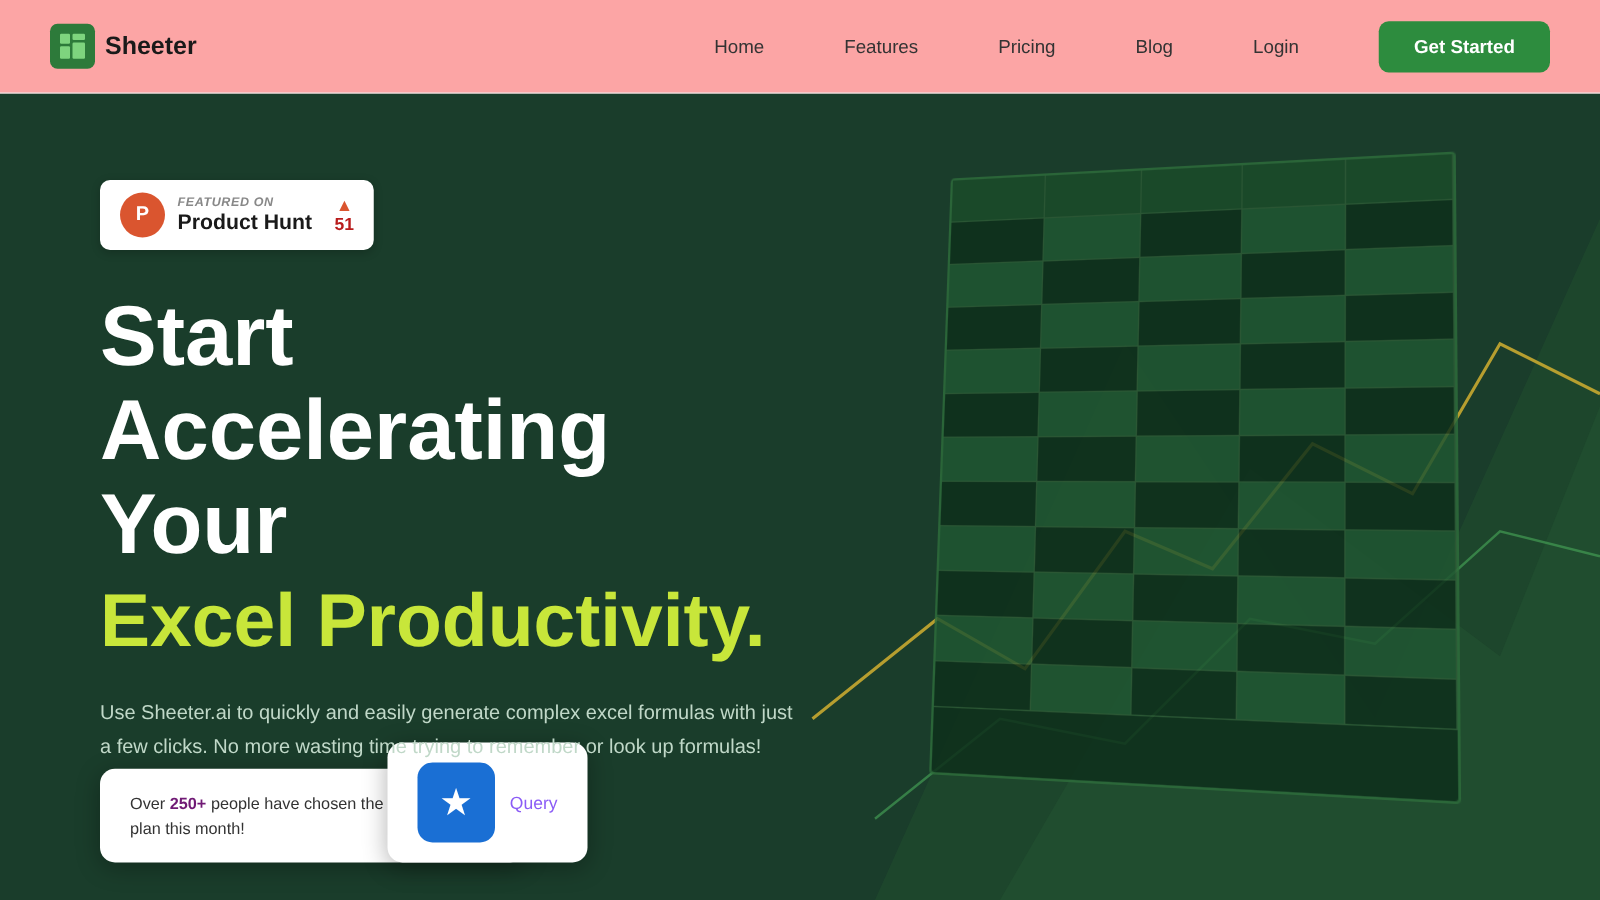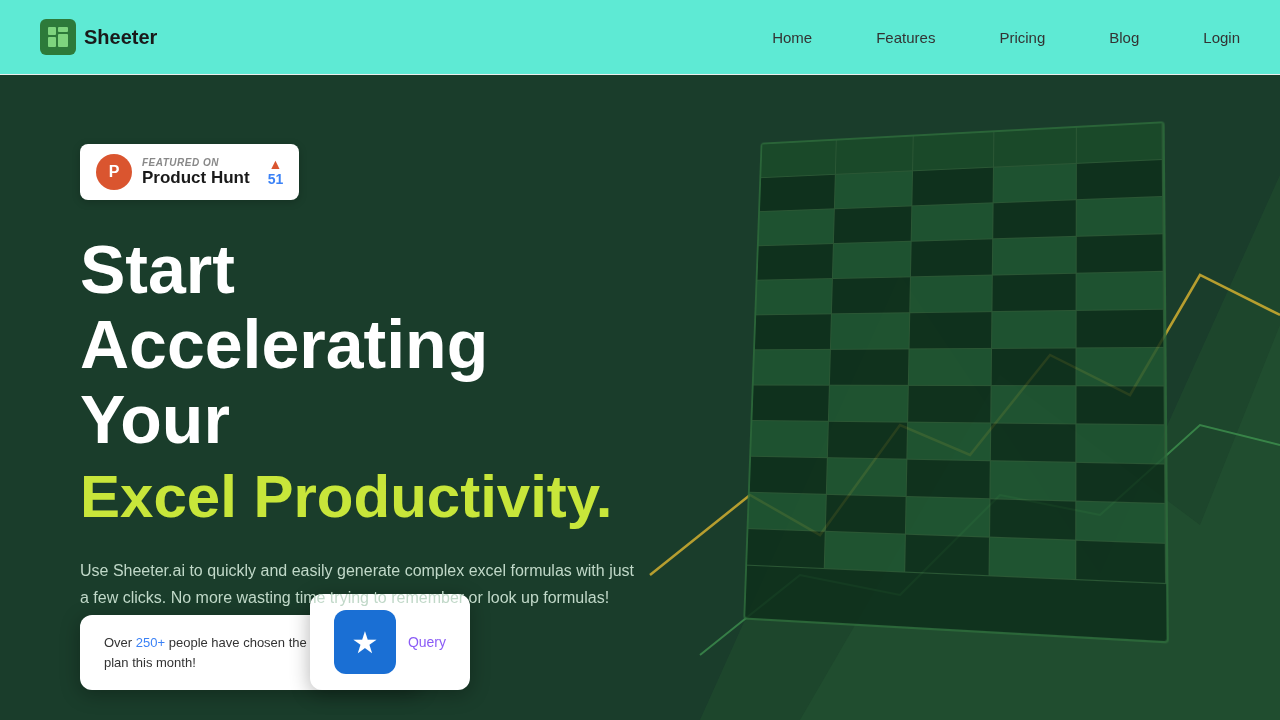--- a/index.html
+++ b/index.html
@@ -1,21 +1,21 @@
 <!DOCTYPE html>
 <html><head>
   <meta charset="utf-8">
   <style>
     * { margin: 0; padding: 0; box-sizing: border-box; }
     body { font-family: -apple-system, BlinkMacSystemFont, 'Segoe UI', sans-serif; width: 1280px; height: 720px; overflow: hidden; background: #fff; }
 
     
     nav {
       display: flex; align-items: center; justify-content: space-between;
-      padding: 0 40px; height: 75px; background: #5eead4;
+      padding: 0 40px; height: 75px; background: #fca5a5;
       border-bottom: 1px solid #eee;
     }
     .nav-logo { display: flex; align-items: center; gap: 8px; text-decoration: none; }
     .logo-icon {
       width: 36px; height: 36px; background: #2d7a3a; border-radius: 6px;
       display: flex; align-items: center; justify-content: center;
       color: #fff; font-size: 18px; font-weight: bold;
     }
     .logo-text { font-size: 20px; font-weight: 700; color: #1a1a1a; }
     .nav-links { display: flex; align-items: center; gap: 64px; }
@@ -70,38 +70,38 @@
     .ph-icon {
       width: 36px; height: 36px; background: #da552f; border-radius: 50%;
       display: flex; align-items: center; justify-content: center;
       color: #fff; font-weight: 900; font-size: 16px;
     }
     .ph-text { display: flex; flex-direction: column; }
     .ph-featured { font-size: 10px; color: #888; font-weight: 600; letter-spacing: 0.5px; text-transform: uppercase; font-style: italic; }
     .ph-name { font-size: 17px; font-weight: 700; color: #1a1a1a; }
     .ph-votes { display: flex; flex-direction: column; align-items: center; margin-left: 8px; }
     .ph-arrow { color: #da552f; font-size: 14px; line-height: 1; }
-    .ph-count { font-size: 14px; font-weight: 700; color: #3b82f6; }
+    .ph-count { font-size: 14px; font-weight: 700; color: #b91c1c; }
 
     
     .hero-h1-white { font-size: 68px; font-weight: 700; color: #fff; line-height: 1.1; margin-bottom: 4px; }
     .hero-h1-yellow { font-size: 60px; font-weight: 800; color: #c8e63a; line-height: 1.2; margin-bottom: 24px; }
 
     .hero-desc { font-size: 16px; color: #c0d8c8; line-height: 1.7; max-width: 580px; margin-bottom: 40px; }
 
     
     .bottom-popup {
       position: absolute; bottom: 30px; left: 80px;
       background: #fff; border-radius: 12px; padding: 18px 24px;
       box-shadow: 0 4px 20px rgba(0,0,0,0.3);
       max-width: 340px;
       display: flex; align-items: center; gap: 12px;
     }
     .popup-text { font-size: 13px; color: #333; line-height: 1.5; }
-    .popup-text .count { color: #3b82f6; font-weight: 400; }
+    .popup-text .count { color: #701a75; font-weight: 700; }
     .popup-text .diamond { color: #2d8c3e; font-weight: 700; }
 
     
     .query-widget {
       position: absolute; bottom: 30px; left: 310px;
       background: #fff; border-radius: 12px; padding: 16px 24px;
       box-shadow: 0 4px 20px rgba(0,0,0,0.3);
       width: 160px;
       display: flex; align-items: center; justify-content: center;
     }
@@ -134,20 +134,21 @@
     </div>
     <span class="logo-text">Sheeter</span>
   </a>
 
   <div class="nav-links">
     <a class="nav-link" href="#">Home</a>
     <a class="nav-link" href="#">Features</a>
     <a class="nav-link" href="#">Pricing</a>
     <a class="nav-link" href="#">Blog</a>
     <a class="nav-link" href="#">Login</a>
+    <button class="nav-cta">Get Started</button>
   </div>
 </nav>
 
 <section class="hero">
 
   <svg class="bg-svg" viewBox="0 0 1280 645" preserveAspectRatio="none">
 
     <polygon points="700,645 900,200 1100,500 1280,100 1280,645" fill="#1f4a2d" opacity="0.7"></polygon>
     <polygon points="800,645 1000,300 1200,450 1280,250 1280,645" fill="#235432" opacity="0.5"></polygon>
 

